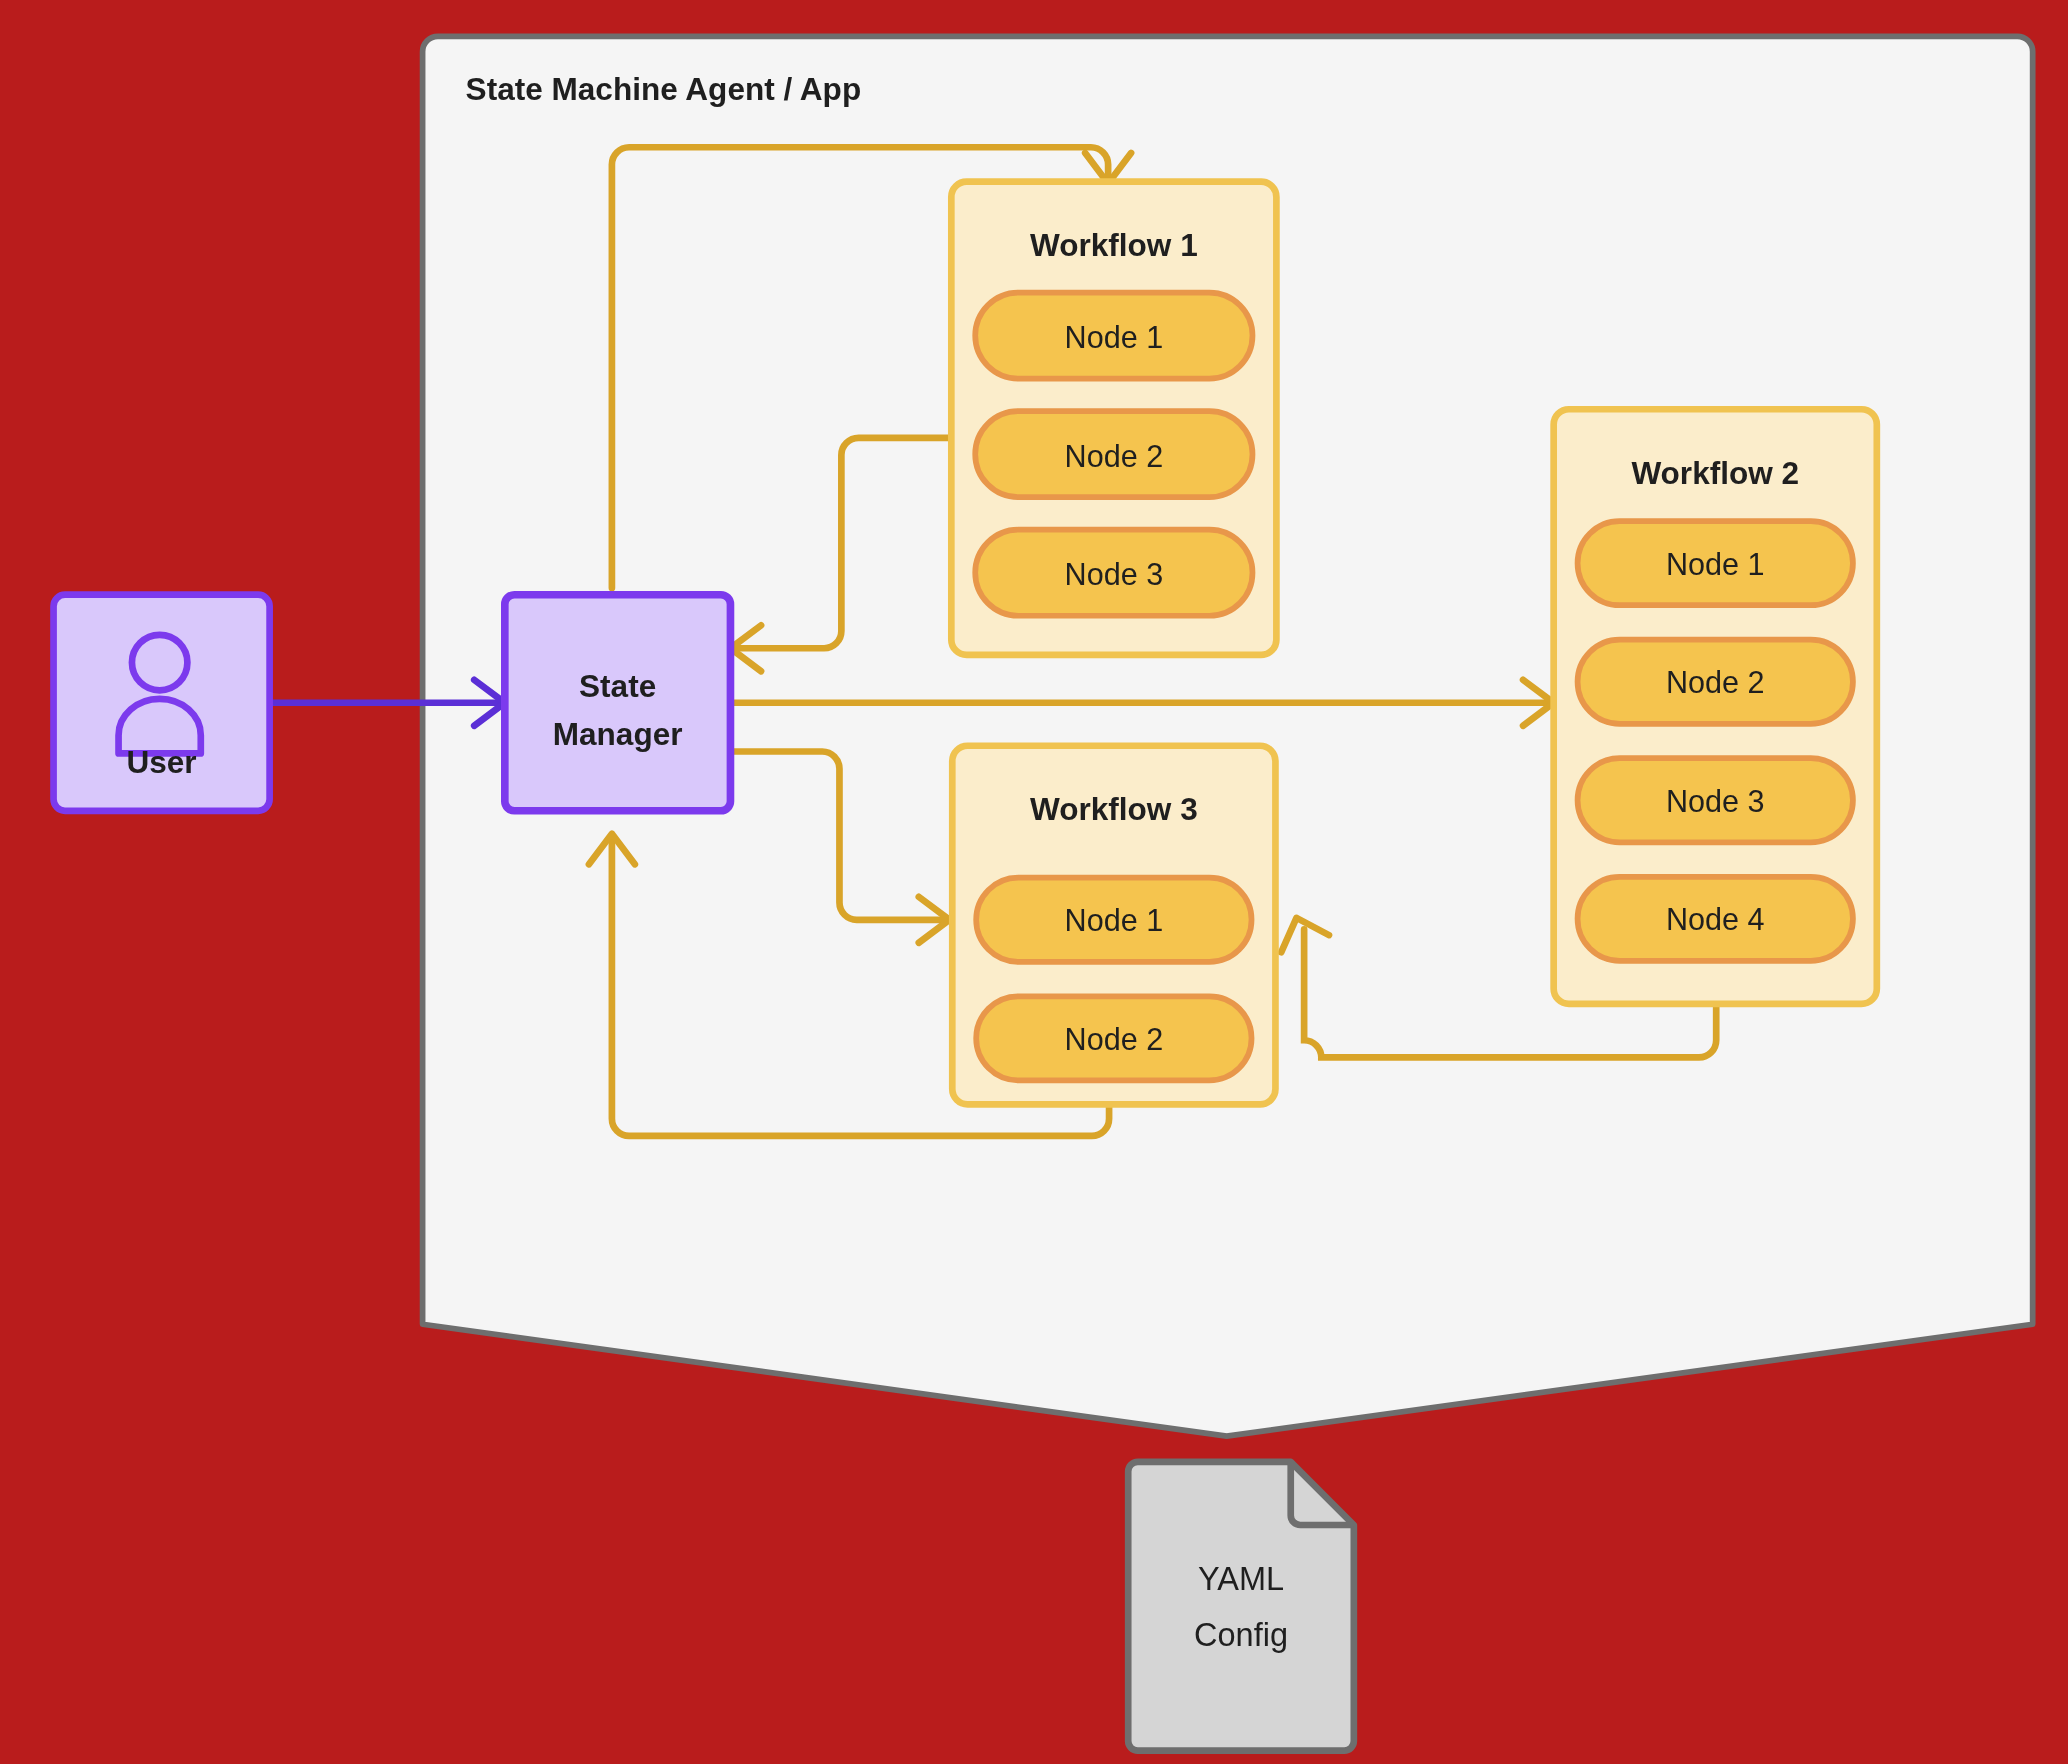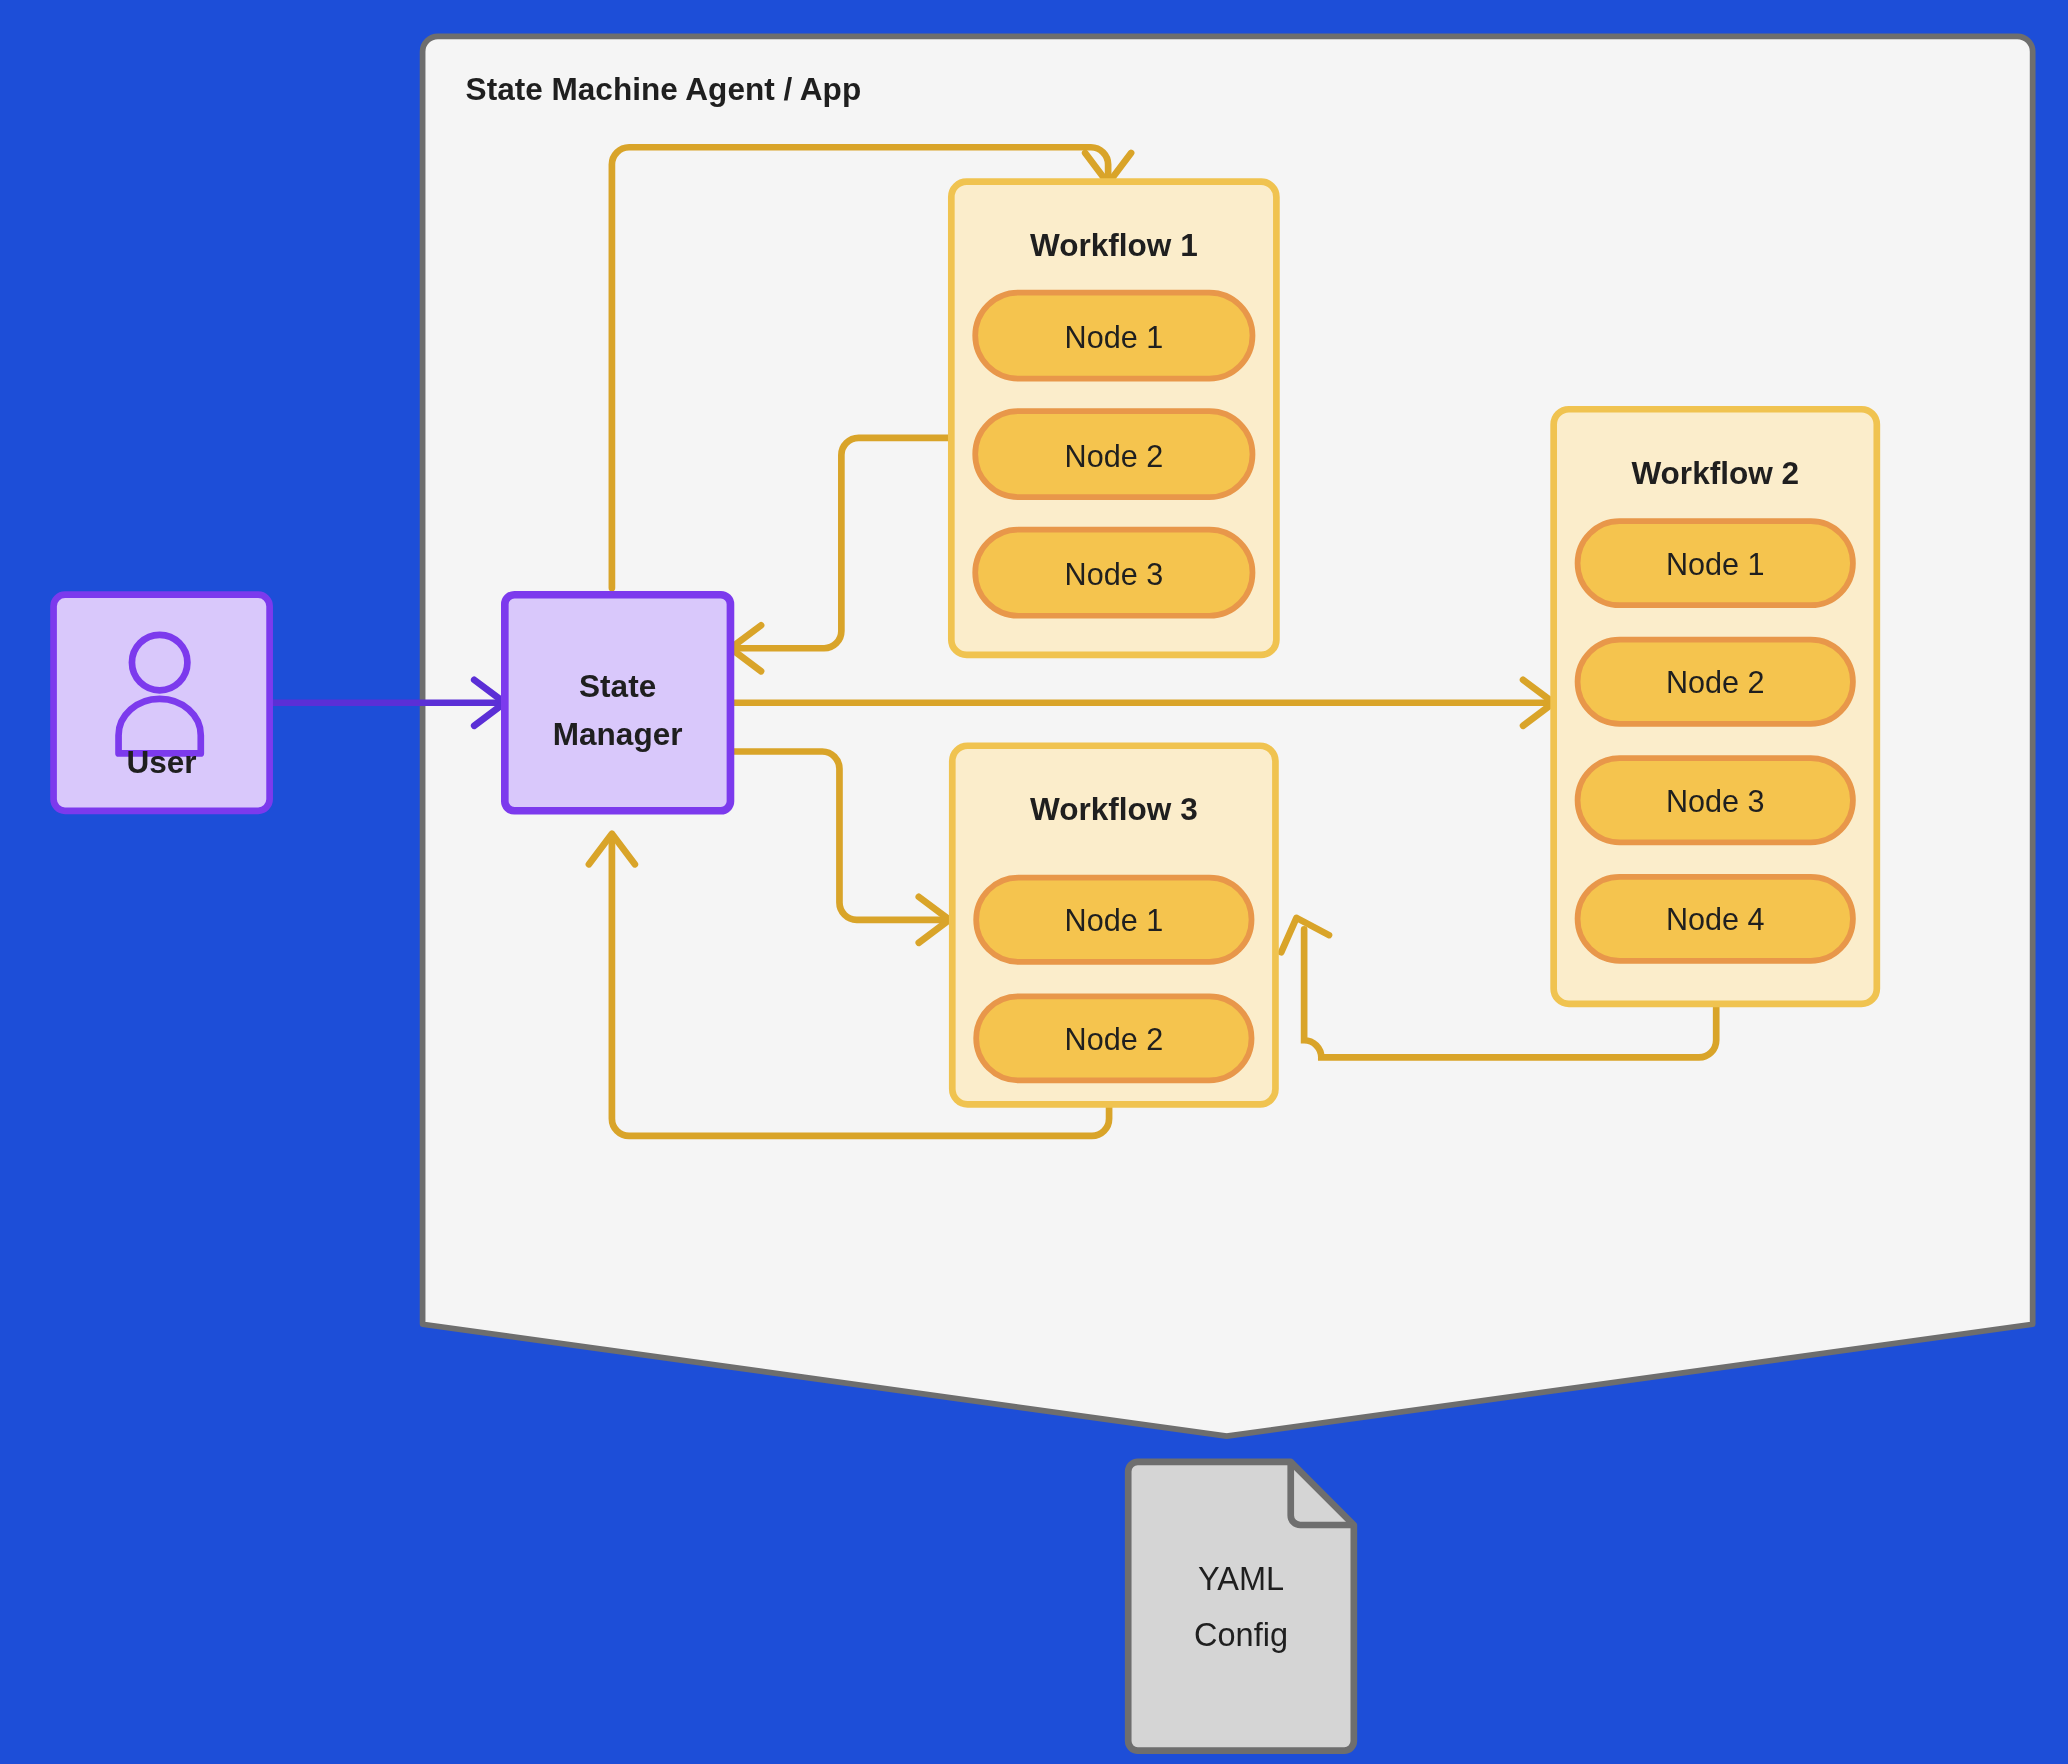--- a/index.html
+++ b/index.html
@@ -8,21 +8,21 @@
     padding: 0;
     background: #ffffff;
   }
   body {
     font-family: "Liberation Sans", sans-serif;
   }
   #stage {
     position: relative;
     width: 2069px;
     height: 1765px;
-    background: #1d4ed8;
+    background: #b91c1c;
     overflow: hidden;
   }
   #diagram {
     position: absolute;
     top: 0;
     left: 0;
     width: 2069px;
     height: 1765px;
     display: block;
   }

